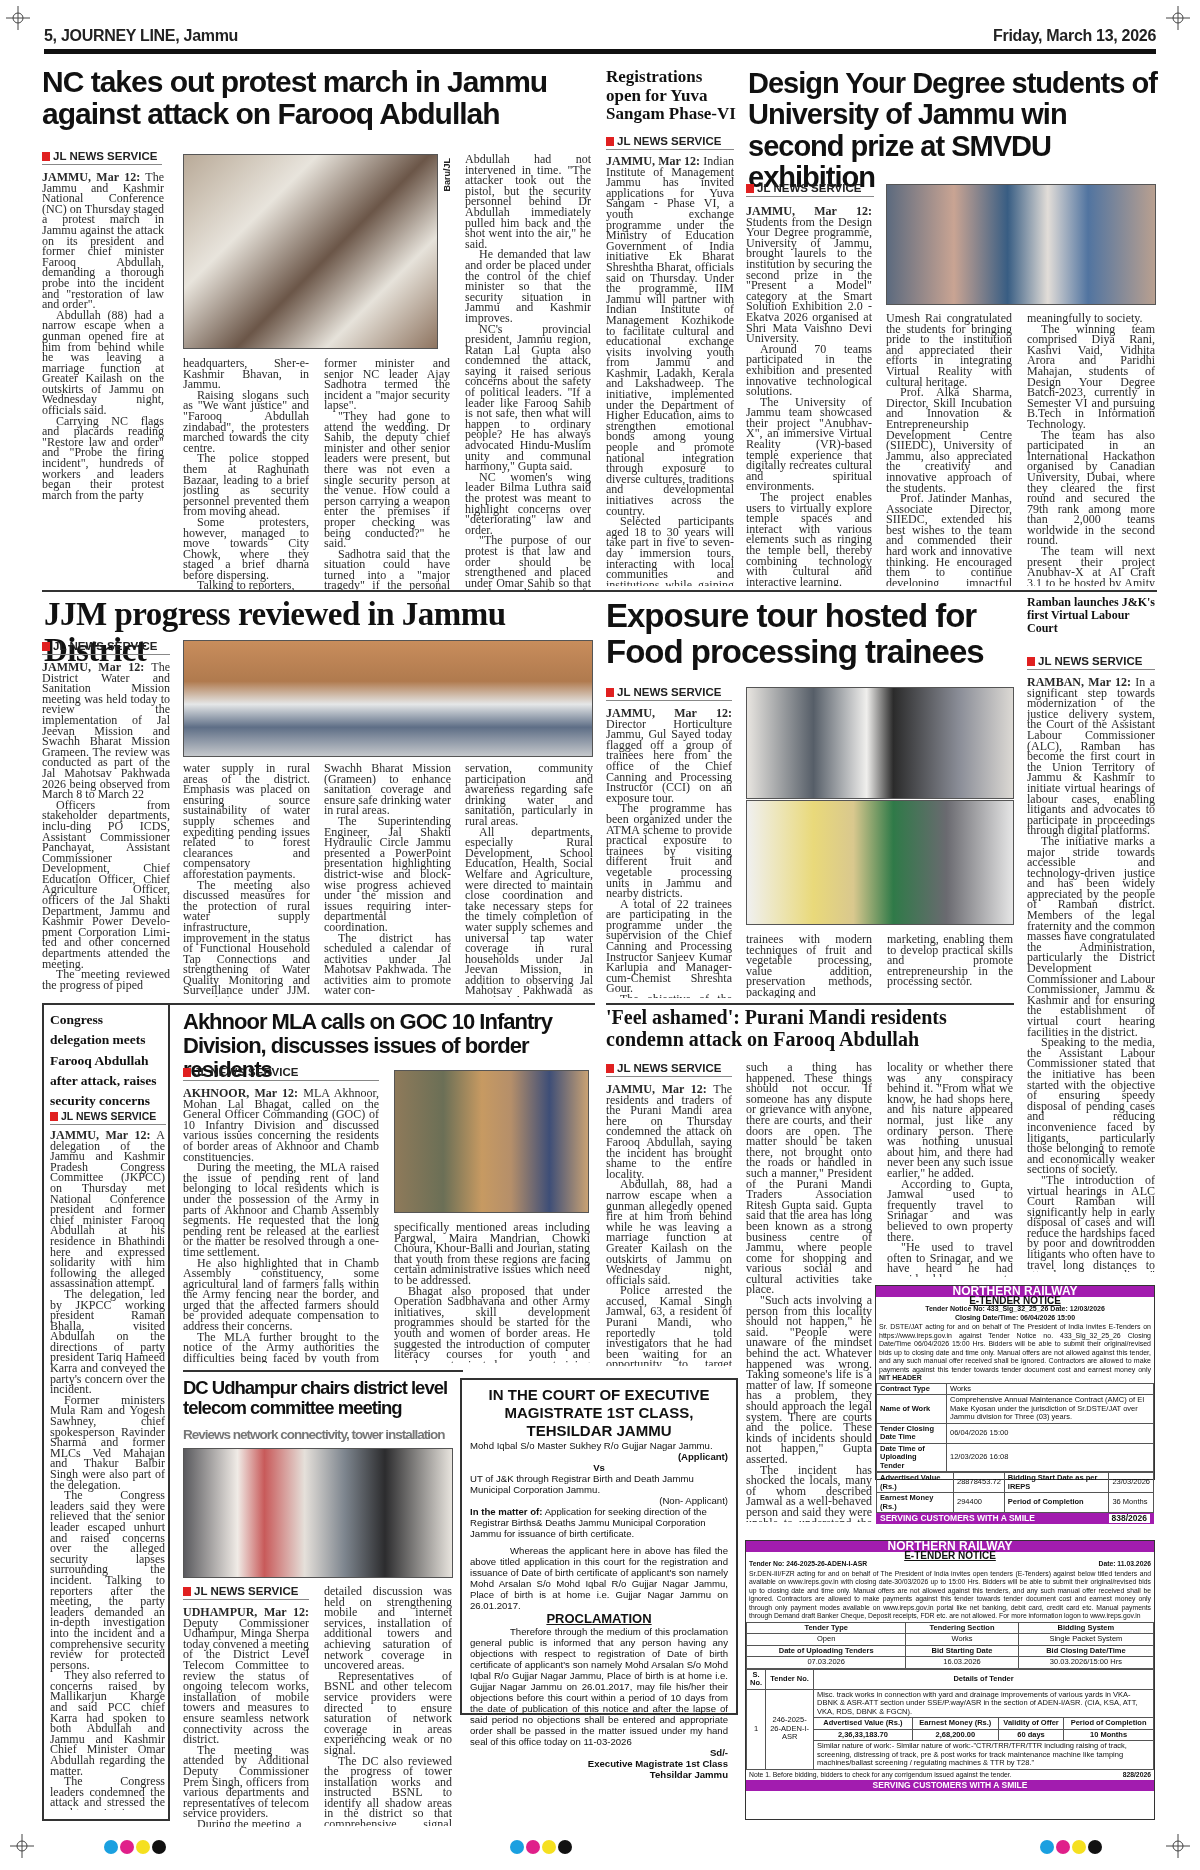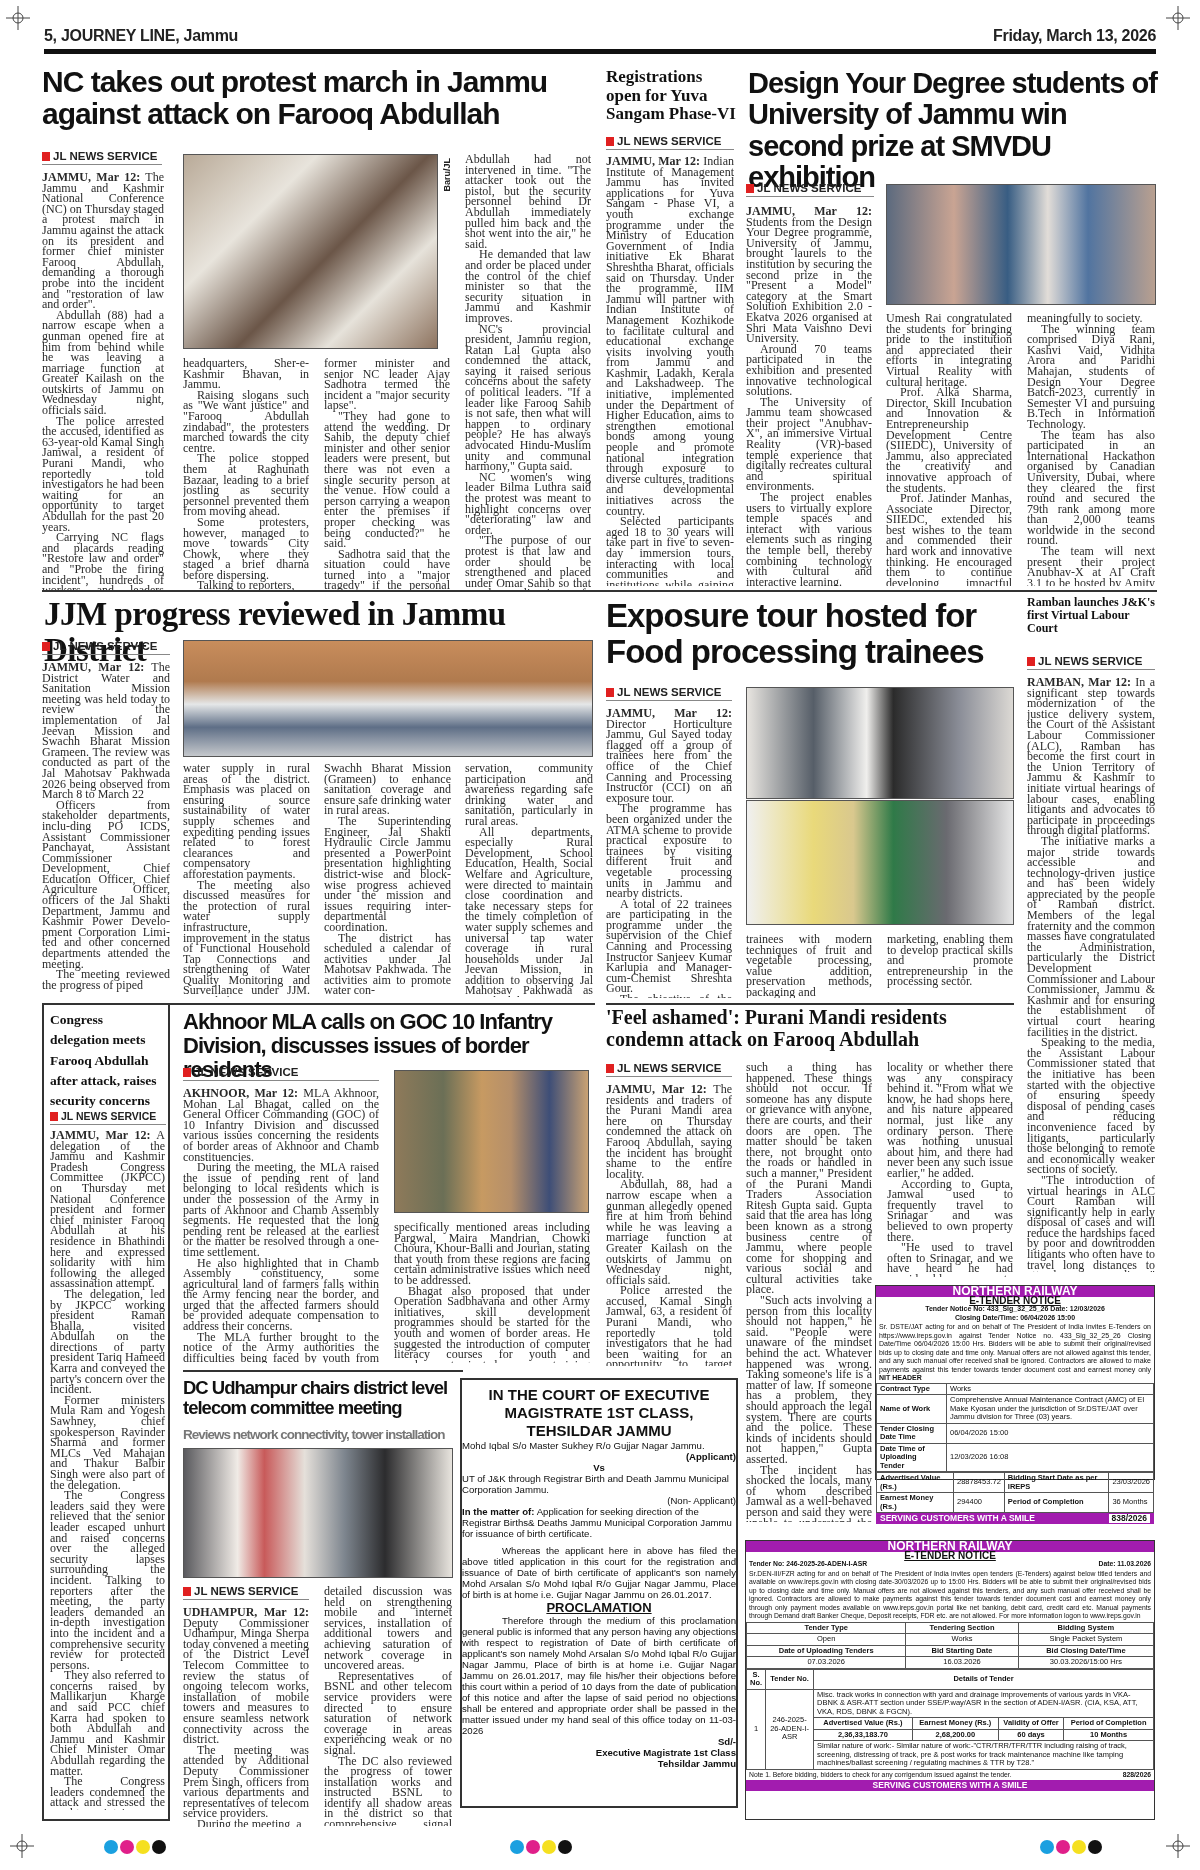--- a/index.html
+++ b/index.html
@@ -74,21 +74,20 @@
 </div>
 
 <div class="abs head-cond" style="left:42px;top:66px;width:560px;font-size:30px">NC takes out protest march in Jammu against attack on Farooq Abdullah</div>
 <div class="abs byline" style="left:42px;top:150px;width:120px">
     <span class="sq"></span>
     <span>JL NEWS SERVICE</span>
   </div>
 <div class="abs txt" style="left:42px;top:172px;width:122px;height:418px">
  <p><span class="dl">JAMMU, Mar 12:</span> <span>The Jammu and Kashmir National Conference (NC) on Thursday staged a protest march in Jammu against the attack on its president and former chief minister Farooq Abdullah, demanding a thorough probe into the incident and "restoration of law and order".</span></p>
  <p>Abdullah (88) had a narrow escape when a gunman opened fire at him from behind while he was leaving a marriage function at Greater Kailash on the outskirts of Jammu on Wednesday night, officials said.</p>
-    <p>The police arrested the accused, identified as 63-year-old Kamal Singh Jamwal, a resident of Purani Mandi, who reportedly told investigators he had been waiting for an opportunity to target Abdullah for the past 20 years.</p>
     <p>Carrying NC flags and placards reading "Restore law and order" and "Probe the firing incident", hundreds of workers and leaders began their protest march from the party</p>
 </div>
 <div class="abs photo" style="left:183px;top:154px;width:255px;height:195px;background:linear-gradient(135deg,#b9aa98 0%,#e8e4dc 30%,#6b5648 55%,#e6e2da 75%,#8e7460 100%)"></div>
 <div class="abs credit" style="left:442px;top:158px">Baru/JL</div>
 <div class="abs txt" style="left:183px;top:358px;width:126px;height:232px">
  <p>headquarters, Sher-e-Kashmir Bhavan, in Jammu.</p>
     <p>Raising slogans such as "We want justice" and "Farooq Abdullah zindabad", the protesters marched towards the city centre.</p>
     <p>The police stopped them at Raghunath Bazaar, leading to a brief jostling as security personnel prevented them from moving ahead.</p>
     <p>Some protesters, however, managed to move towards City Chowk, where they staged a brief dharna before dispersing.</p>
     <p>Talking to reporters,</p>
@@ -268,21 +267,21 @@
  <p><span class="dl">UDHAMPUR, Mar 12:</span> <span>Deputy Commissioner Udhampur, Minga Sherpa today convened a meeting of the District Level Telecom Committee to review the status of ongoing telecom works, installation of mobile towers and measures to ensure seamless network connectivity across the district.</span></p>
  <p>The meeting was attended by Additional Deputy Commissioner Prem Singh, officers from various departments and representatives of telecom service providers.</p>
     <p>During the meeting, a</p>
 </div>
 <div class="abs txt" style="left:324px;top:1586px;width:128px;height:240px">
  <p>detailed discussion was held on strengthening mobile and internet services, installation of additional towers and achieving saturation of network coverage in uncovered areas.</p>
     <p>Representatives of BSNL and other telecom service providers were directed to ensure saturation of network coverage in areas experiencing weak or no signal.</p>
     <p>The DC also reviewed the progress of tower installation works and instructed BSNL to identify all shadow areas in the district so that comprehensive signal coverage can be ensured.</p>
 </div>
 
-<div class="abs boxed ad" style="left:460px;top:1378px;width:278px;height:430px;padding:6px 0;font-size:9.6px;line-height:11px">
+<div class="abs boxed ad" style="left:460px;top:1378px;width:278px;height:337px;padding:6px 8px;font-size:9.6px;line-height:11px">
  <div style="font-weight:bold;font-size:15px;text-align:center;line-height:18px">IN THE COURT OF EXECUTIVE MAGISTRATE 1ST CLASS, TEHSILDAR JAMMU</div>
  <div>Mohd Iqbal S/o Master Sukhey R/o Gujjar Nagar Jammu.</div>
  <div style="text-align:right;font-weight:bold">(Applicant)</div>
  <div style="text-align:center;font-weight:bold">Vs</div>
  <div>UT of J&amp;K through Registrar Birth and Death Jammu Municipal Corporation Jammu.</div>
  <div style="text-align:right">(Non- Applicant)</div>
  <div><b>In the matter of:</b> <span>Application for seeking direction of the Registrar Births&amp; Deaths Jammu Municipal Corporation Jammu for issuance of birth certificate.</span></div>
  <div style="text-indent:40px;margin-top:6px;text-align:justify">Whereas the applicant here in above has filed the above titled application in this court for the registration and issuance of Date of birth certificate of applicant's son namely Mohd Arsalan S/o Mohd Iqbal R/o Gujjar Nagar Jammu, Place of birth is at home i.e. Gujjar Nagar Jammu on 26.01.2017.</div>
  <div style="text-align:center;font-weight:bold;font-size:13px;text-decoration:underline;margin:2px 0">PROCLAMATION</div>
  <div style="text-indent:40px;text-align:justify">Therefore through the medium of this proclamation general public is informed that any person having any objections with respect to registration of Date of birth certificate of applicant's son namely Mohd Arsalan S/o Mohd Iqbal R/o Gujjar Nagar Jammu, Place of birth is at home i.e. Gujjar Nagar Jammu on 26.01.2017, may file his/her their objections before this court within a period of 10 days from the date of publication of this notice and after the lapse of said period no objections shall be entered and appropriate order shall be passed in the matter issued under my hand seal of this office today on 11-03-2026</div>

